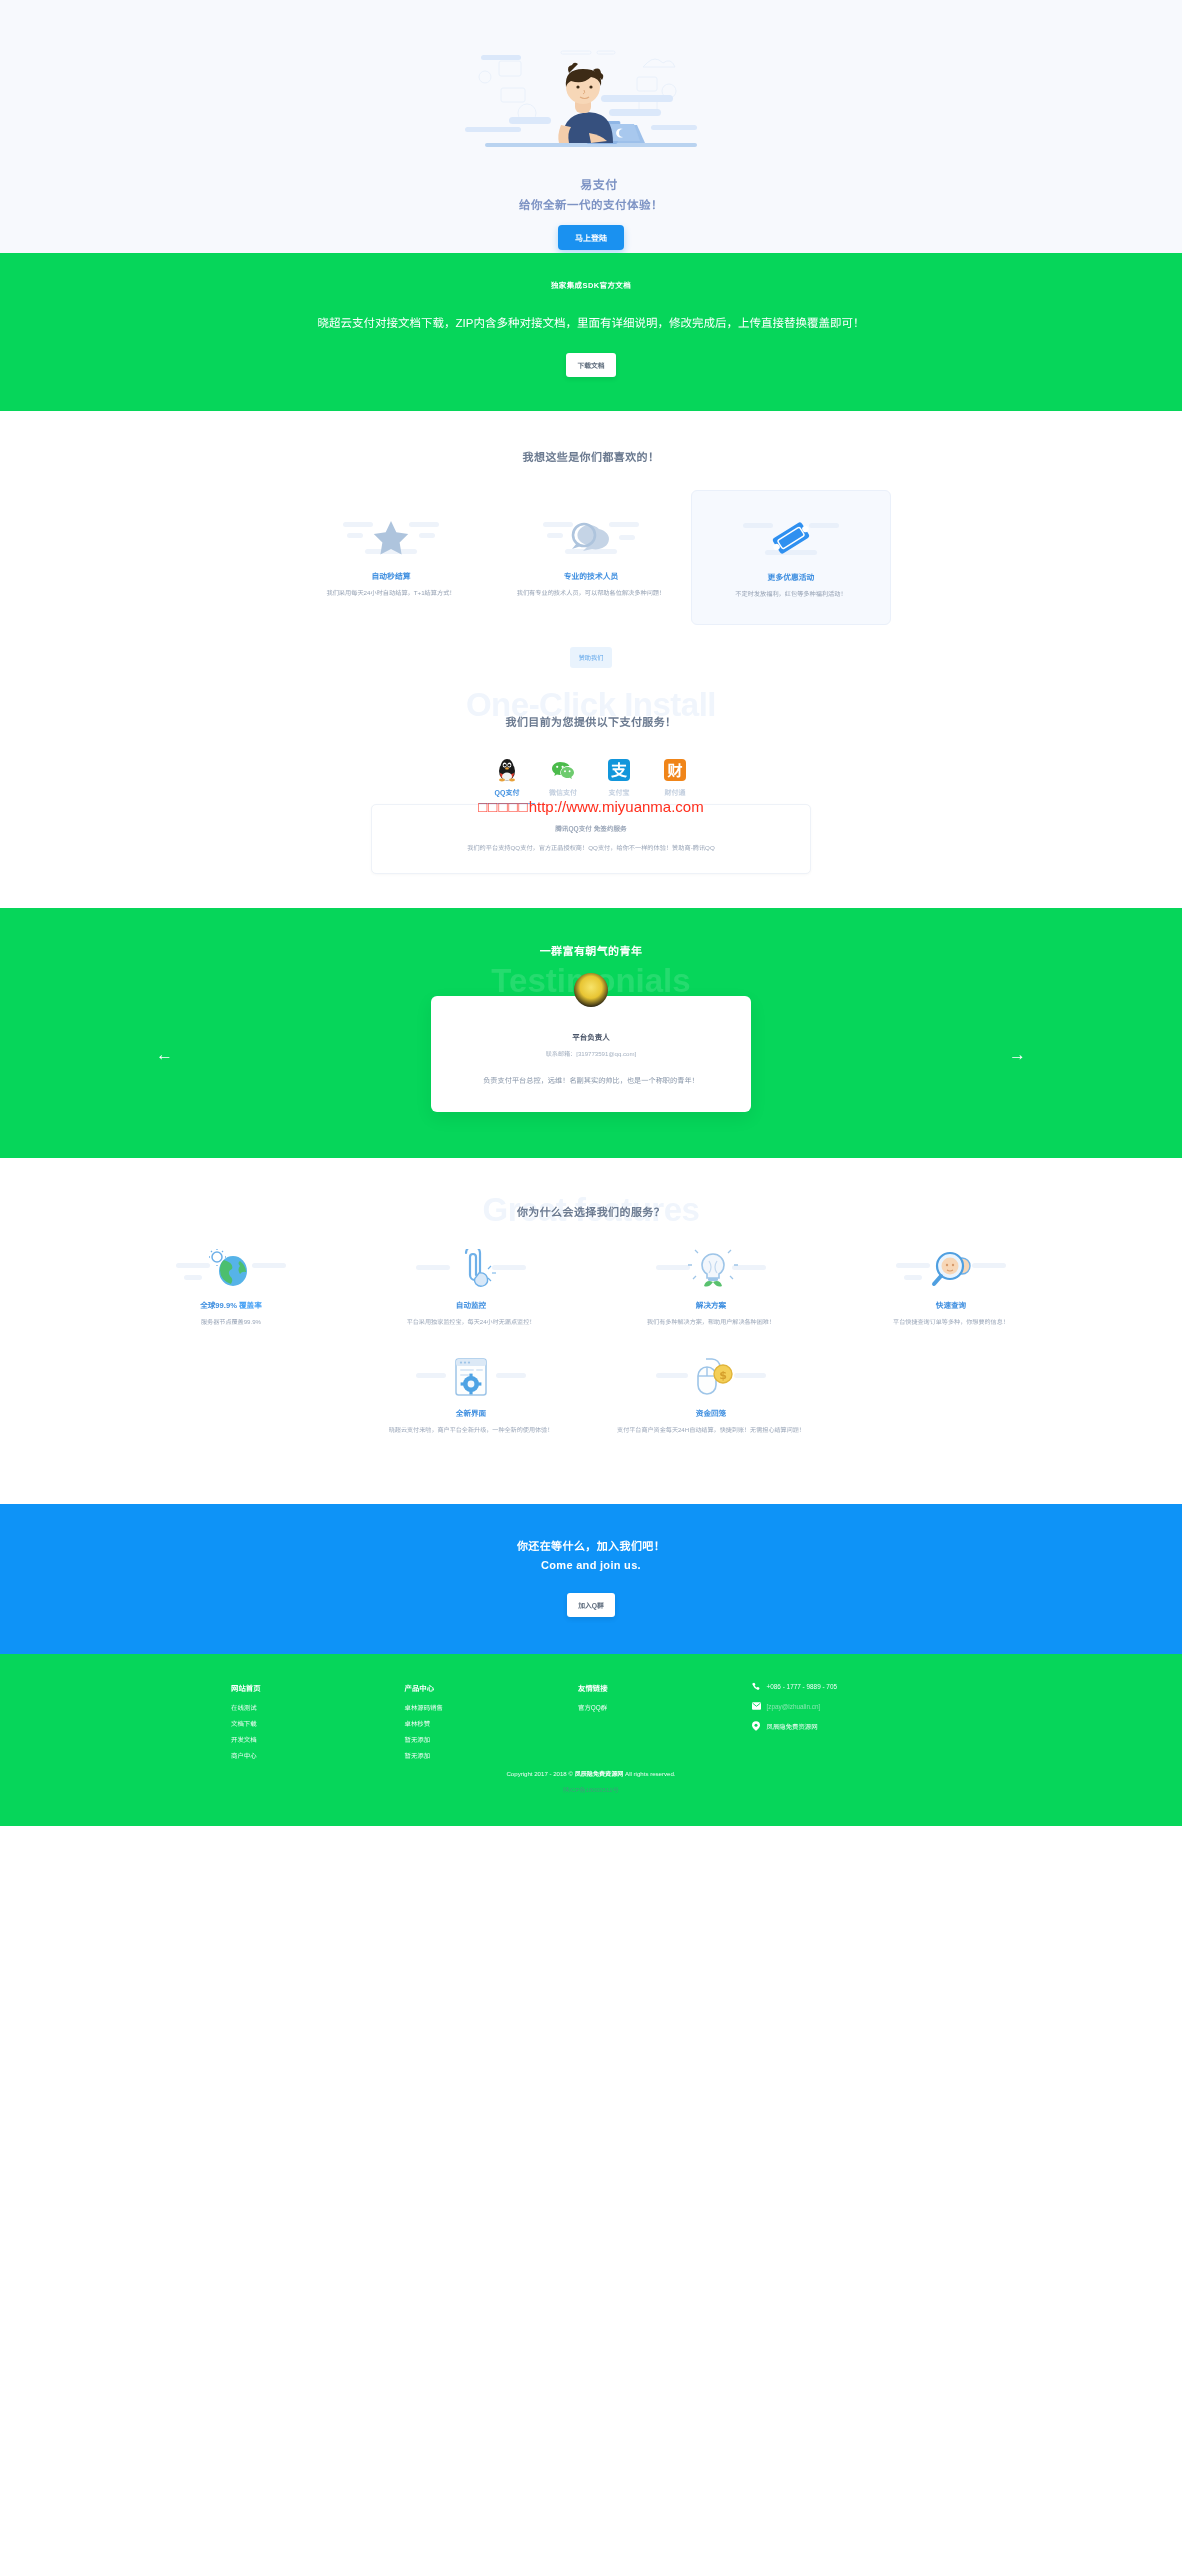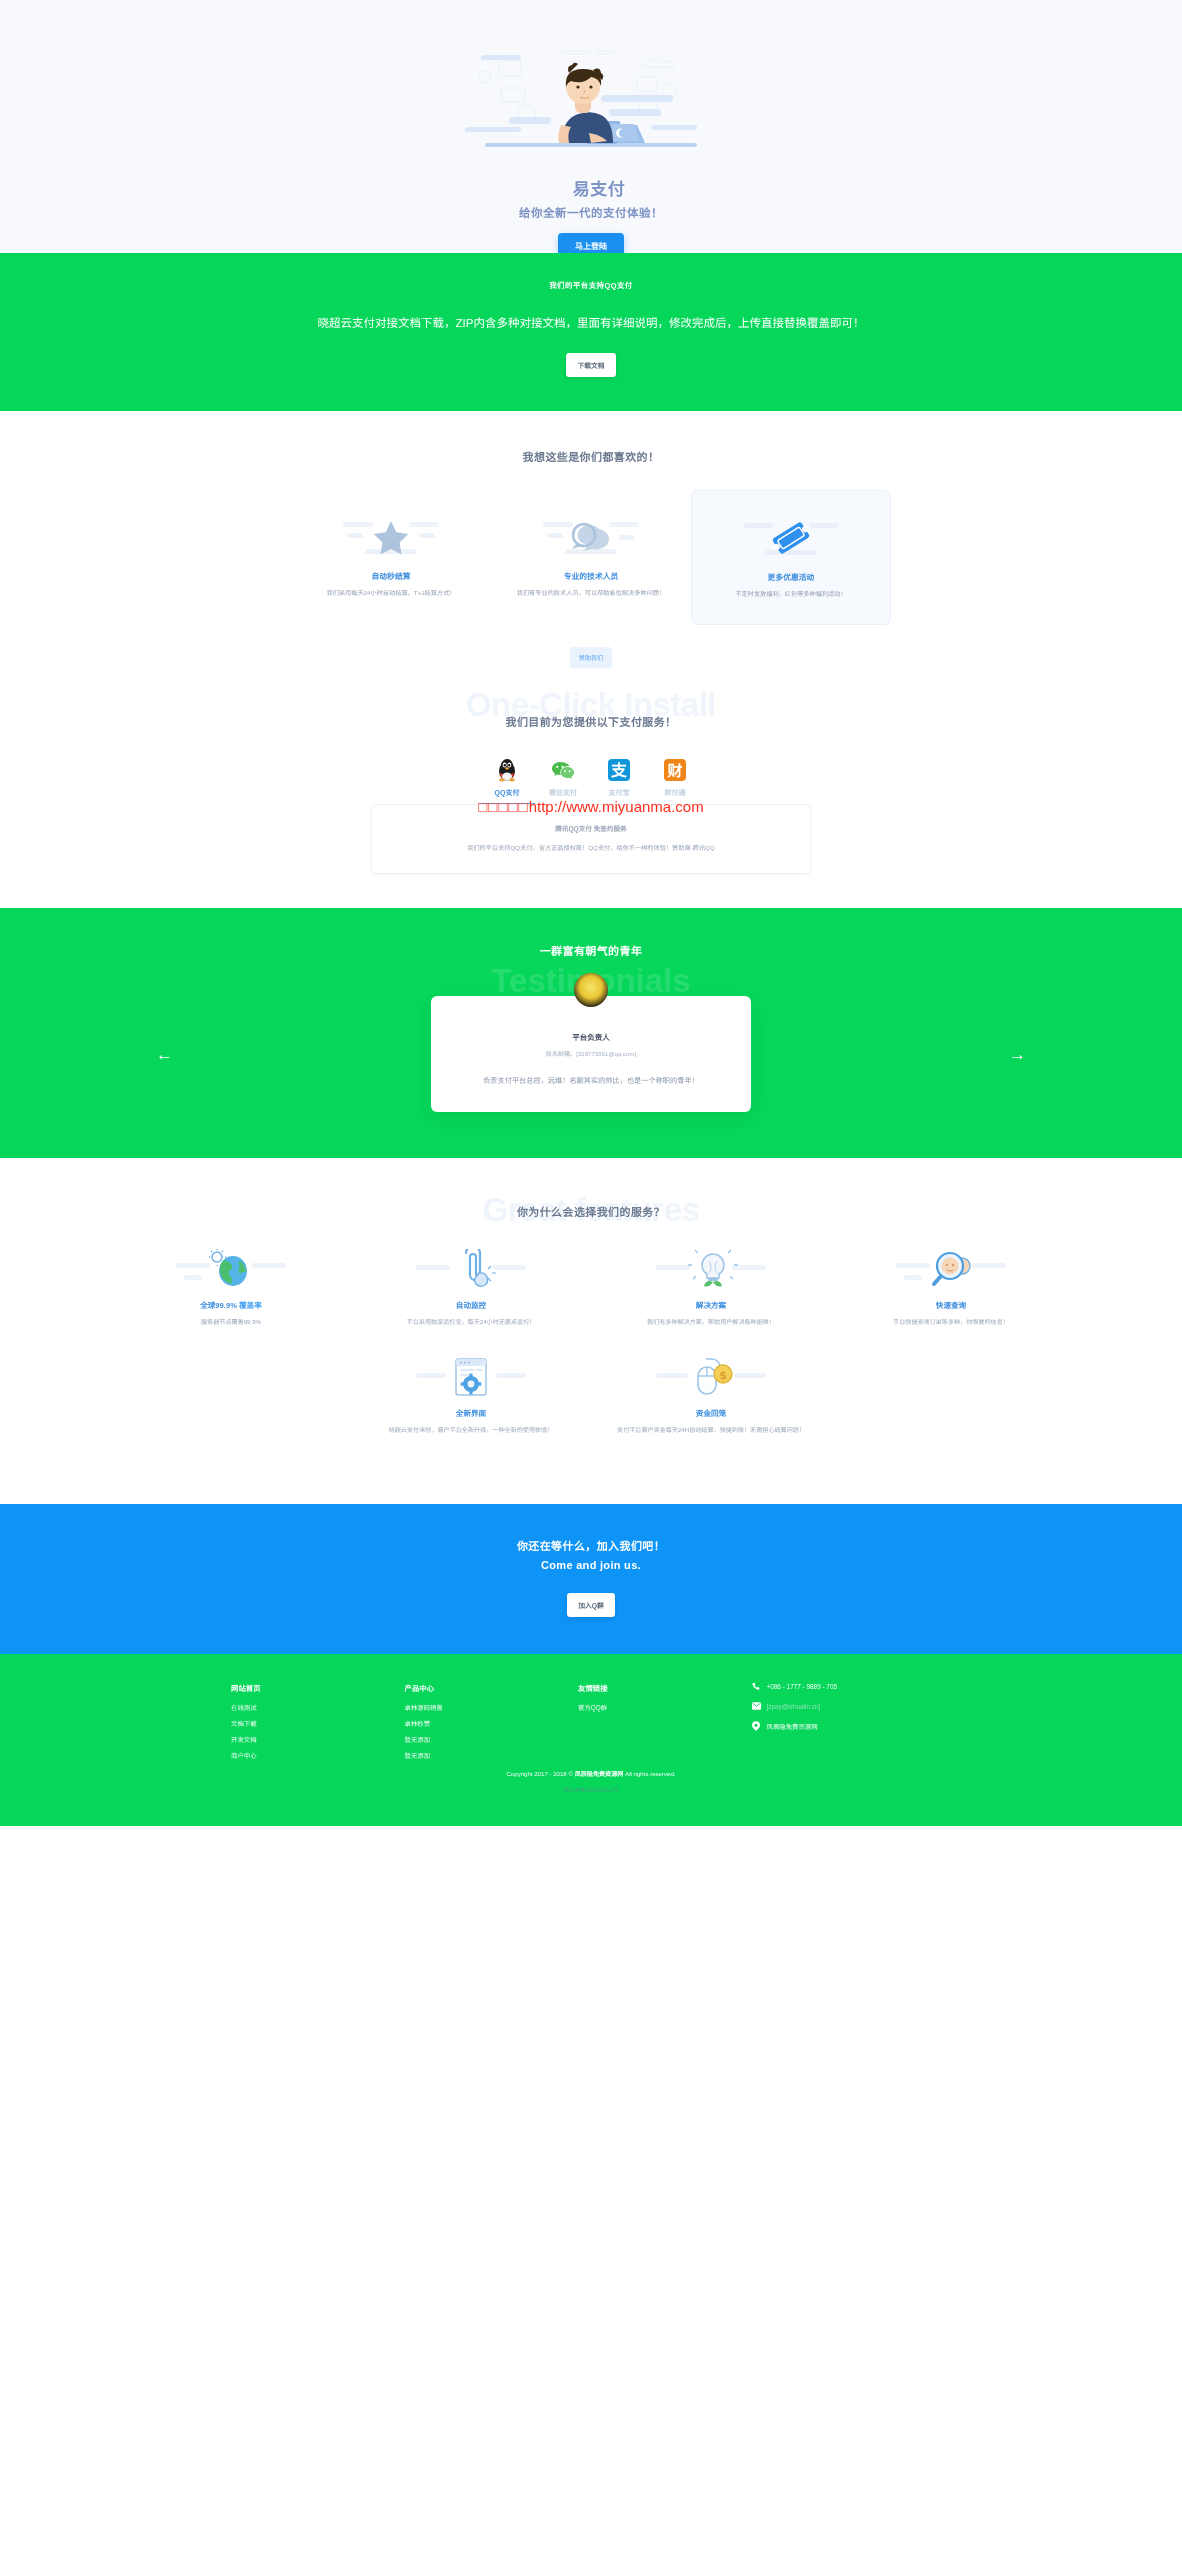--- a/index.html
+++ b/index.html
@@ -63,21 +63,21 @@
   .hero-art {
     width: 300px; height: 128px;
     margin: 0 auto;
     position: relative;
   }
   .hero-title {
     text-align: center;
     margin-top: 14px;
   }
   .hero-title .l1 {
-    font-size: 17px; font-weight: bold; color: #7d93c4; letter-spacing: .5px; padding-left: 16px;
+    font-size: 12px; font-weight: bold; color: #7d93c4; letter-spacing: .5px; padding-left: 16px;
   }
   .hero-title .l2 {
     font-size: 11.5px; font-weight: bold; color: #7d93c4; letter-spacing: .5px;
     margin-top: 4px;
   }
   .hero-cta {
     display: block; margin: 13px auto 0;
     background: #1a91f0; color: #fff;
     font-size: 8px; font-weight: bold;
     padding: 7px 17px; border: none; border-radius: 4px;
@@ -323,21 +323,21 @@
     </div>
     <div class="hero-title">
       <div class="l1">易支付</div>
       <div class="l2">给你全新一代的支付体验！</div>
     </div>
     <button class="hero-cta">马上登陆</button>
 
   </section>
 
   <section class="sdk">
-    <div class="sdk-kicker">我们的平台支持QQ支付</div>
+    <div class="sdk-kicker">独家集成SDK官方文档</div>
     <div class="sdk-body">晓超云支付对接文档下载，ZIP内含多种对接文档，里面有详细说明，修改完成后，上传直接替换覆盖即可！</div>
     <button class="sdk-btn">下载文档</button>
   </section>
 
   <section class="likes">
     <div class="sec-title">我想这些是你们都喜欢的！</div>
     <div class="likes-grid">
 
       <div class="like-card">
         <div class="like-icon">

